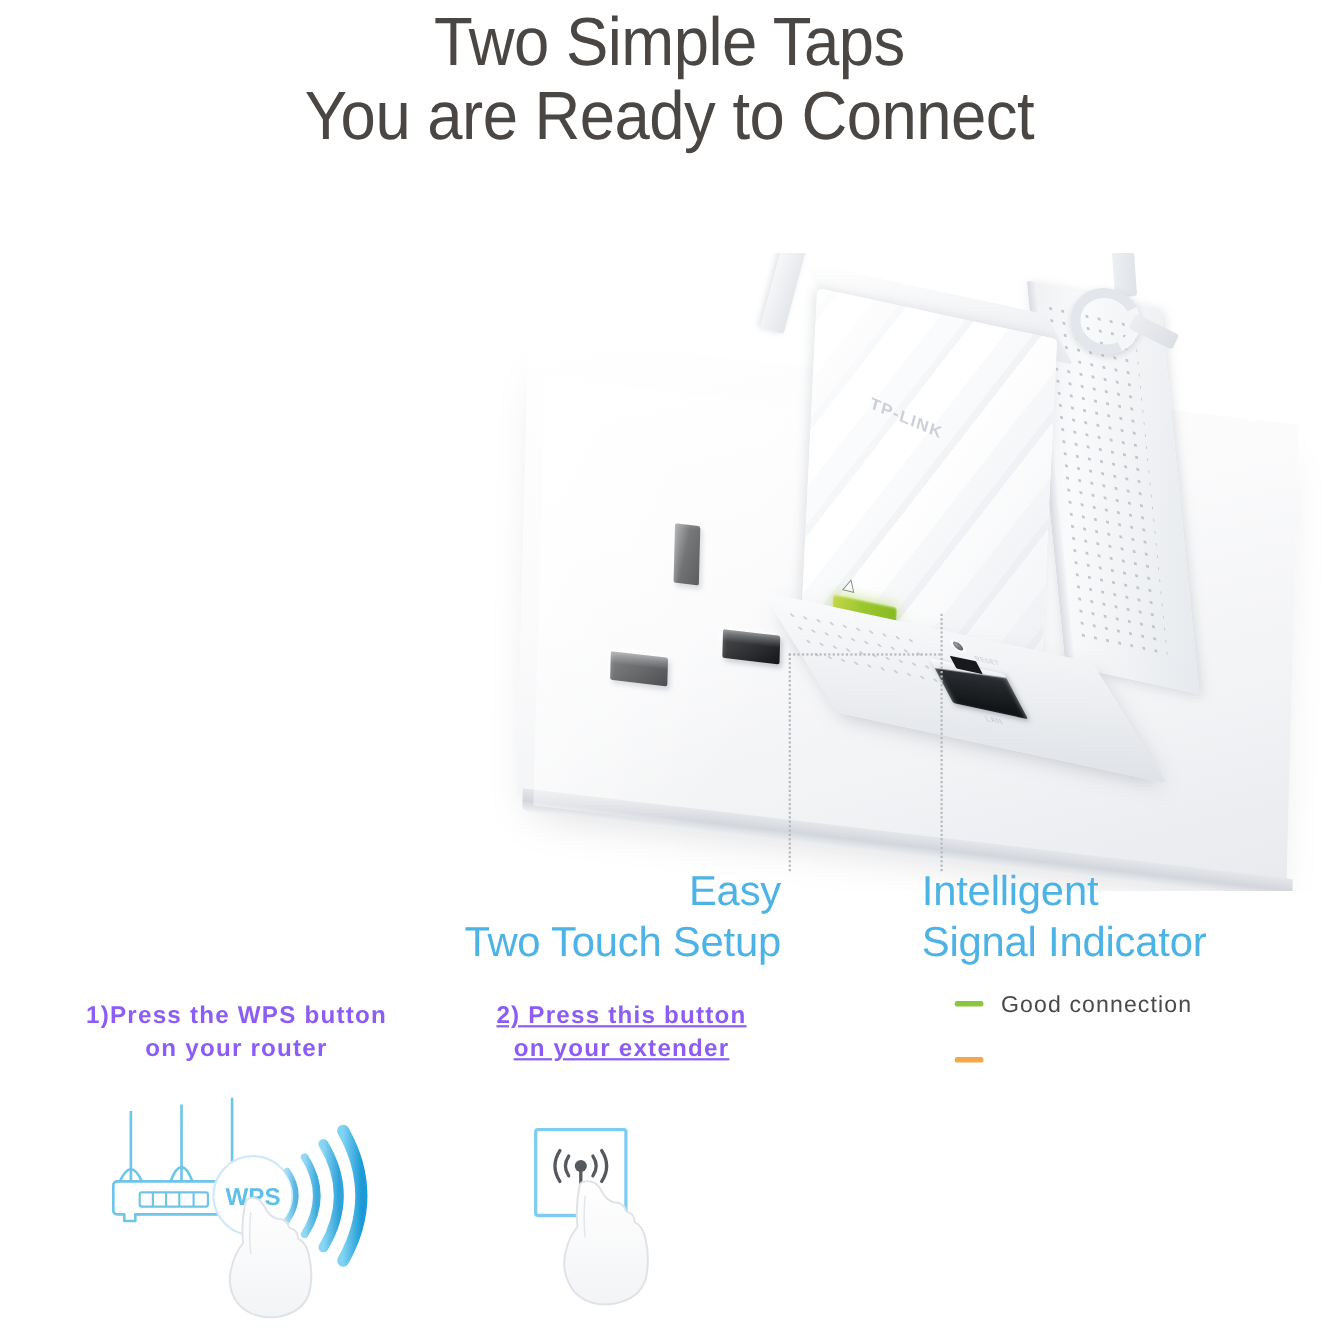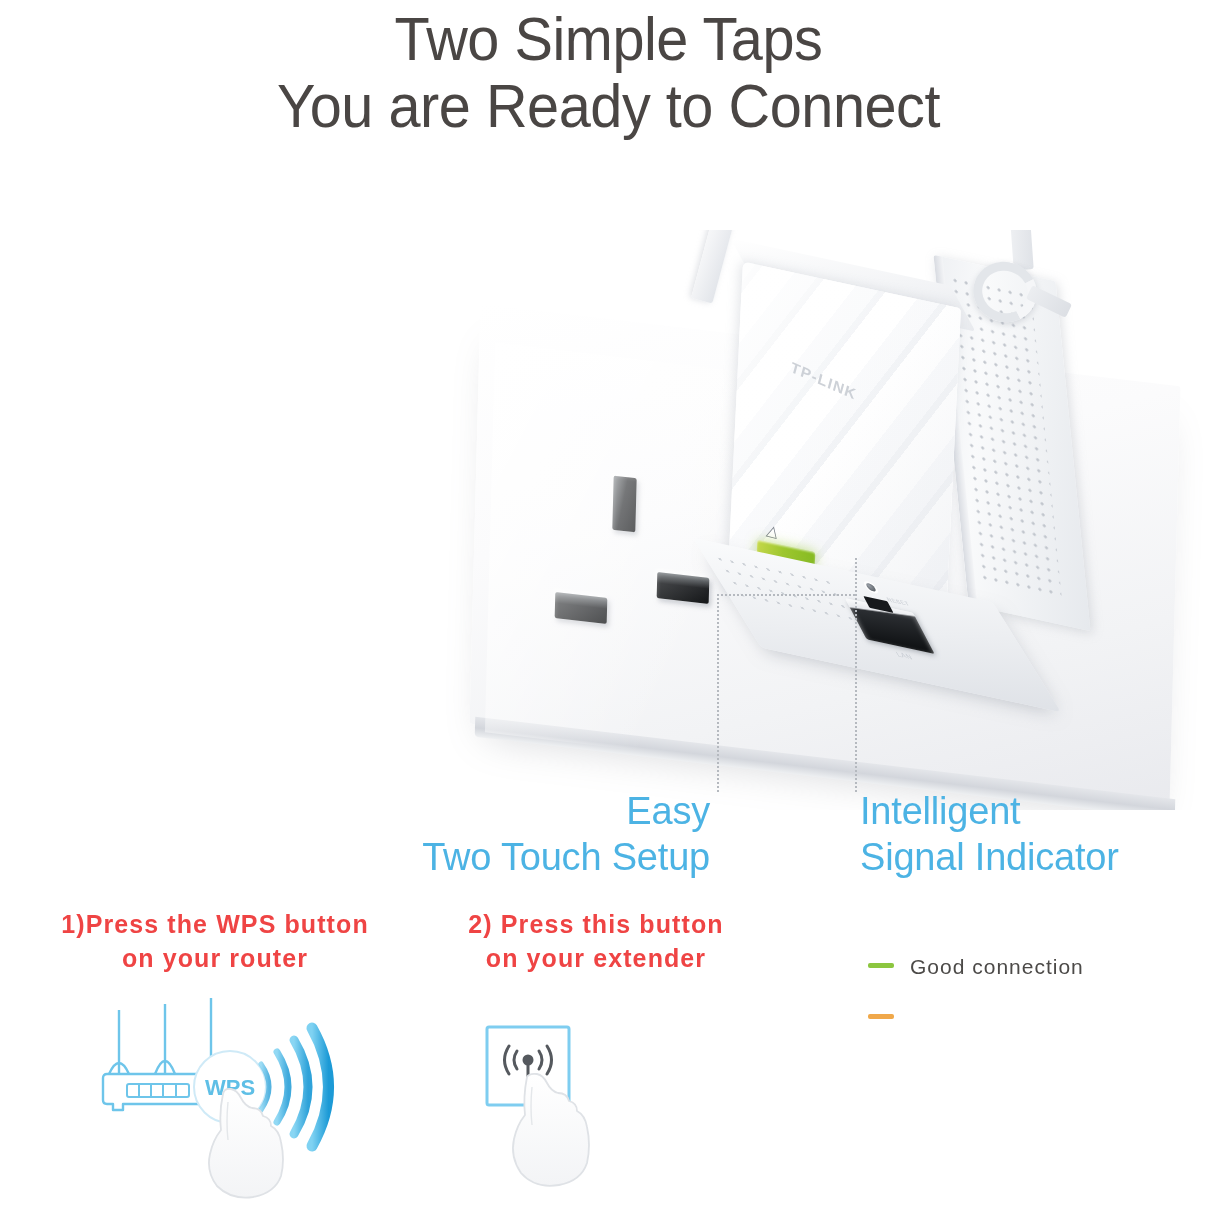--- a/index.html
+++ b/index.html
@@ -243,36 +243,36 @@
 
   
   .callout {
     position:absolute;
     color:#4cb3e4;
     font-size:38px; line-height:1.22; font-weight:400;
     letter-spacing:-0.2px;
     white-space:pre-line;
   }
   #callout-easy { left:380px; top:788px; width:330px; text-align:right; }
-  #callout-signal { left:860px; top:788px; width:330px; text-align:left; }
+  #callout-signal { left:838px; top:788px; width:330px; text-align:left; }
 
   
   .step-text {
     position:absolute;
-    color:#ef4444;
-    font-size:25px; line-height:1.35; font-weight:600;
+    color:#8b5cf6;
+    font-size:22px; line-height:1.35; font-weight:600;
     letter-spacing:1.1px;
     white-space:pre-line;
     text-align:center;
   }
   #step1-text { left:30px; top:908px; width:370px; }
-  #step2-text { left:436px; top:908px; width:320px; }
-
-  
-  #legend { position:absolute; left:868px; top:953px; width:330px; }
+  #step2-text { left:405px; top:908px; width:320px;text-decoration:underline; }
+
+  
+  #legend { position:absolute; left:868px; top:900px; width:330px; }
   .legend-row { display:flex; align-items:flex-start; margin-bottom:24px; }
   .legend-dash { width:26px; height:5px; border-radius:2px; flex:none; margin-top:10px; margin-right:16px; }
   .legend-label {
     color:#4c4a48; font-size:21px; line-height:1.3;
     font-weight:500; letter-spacing:1px; white-space:pre-line;
   }
 
   
   #router-illo { position:absolute; left:95px; top:990px; width:290px; height:215px; }
   #extender-illo { position:absolute; left:465px; top:1015px; width:190px; height:195px; }

